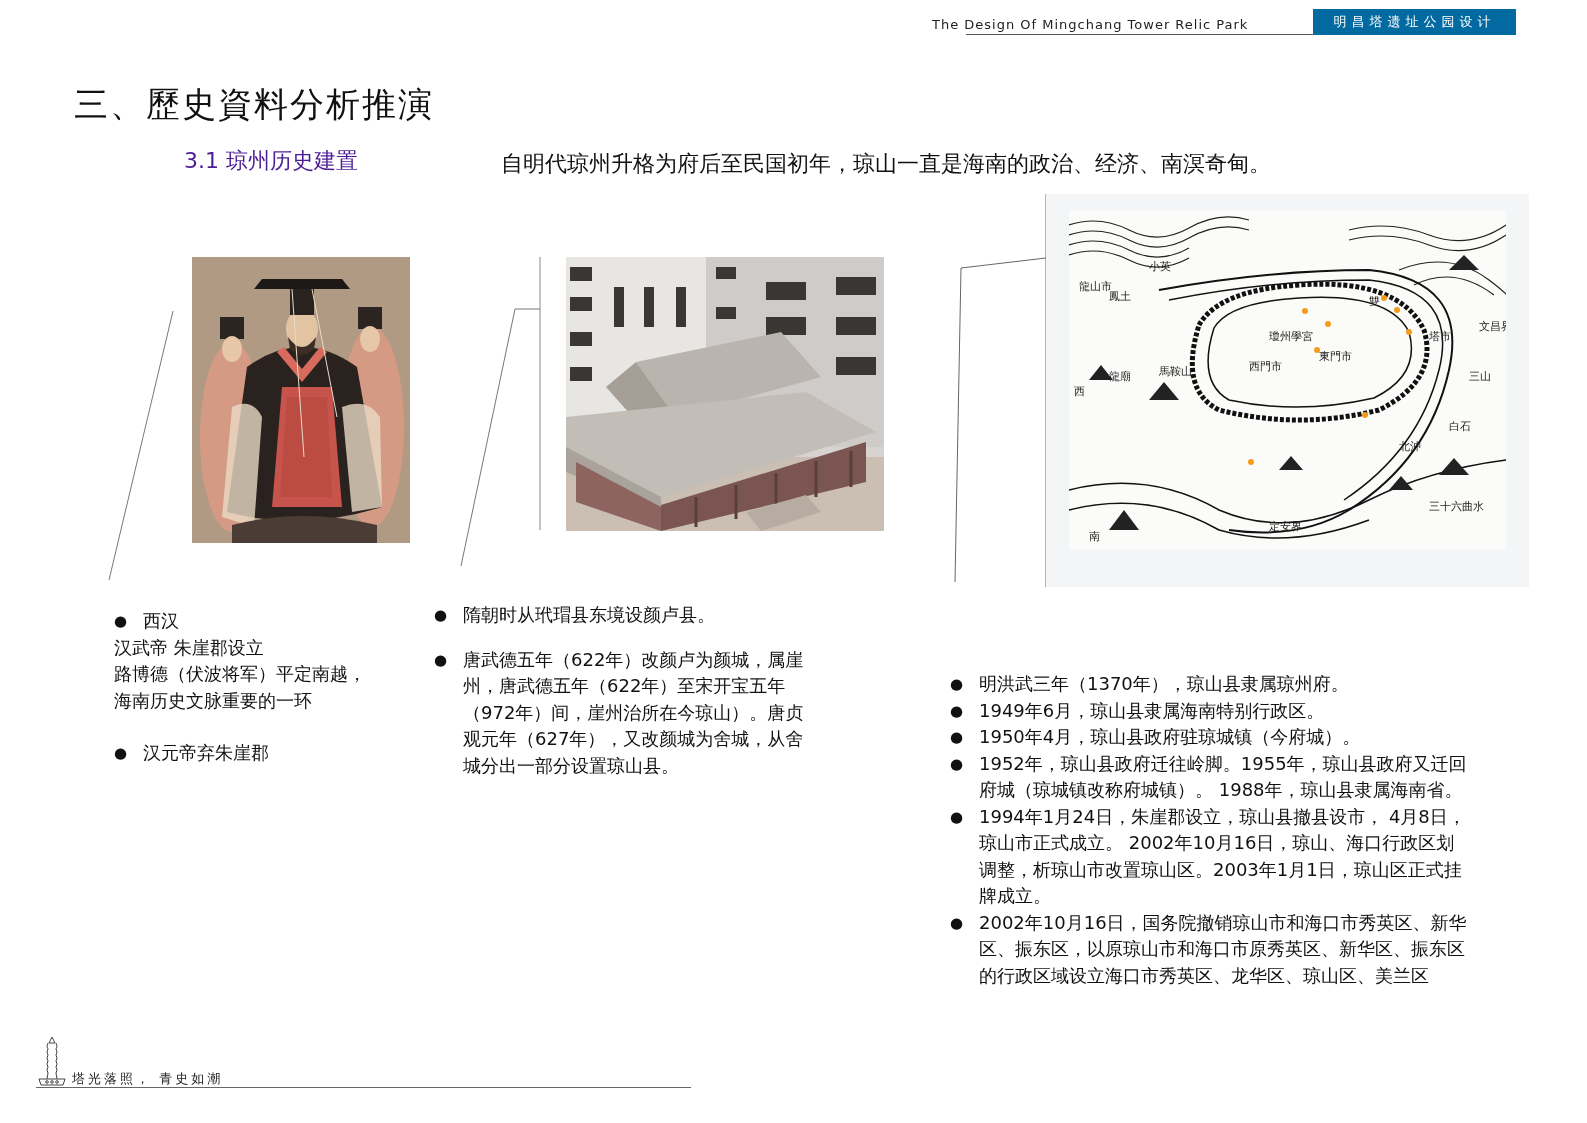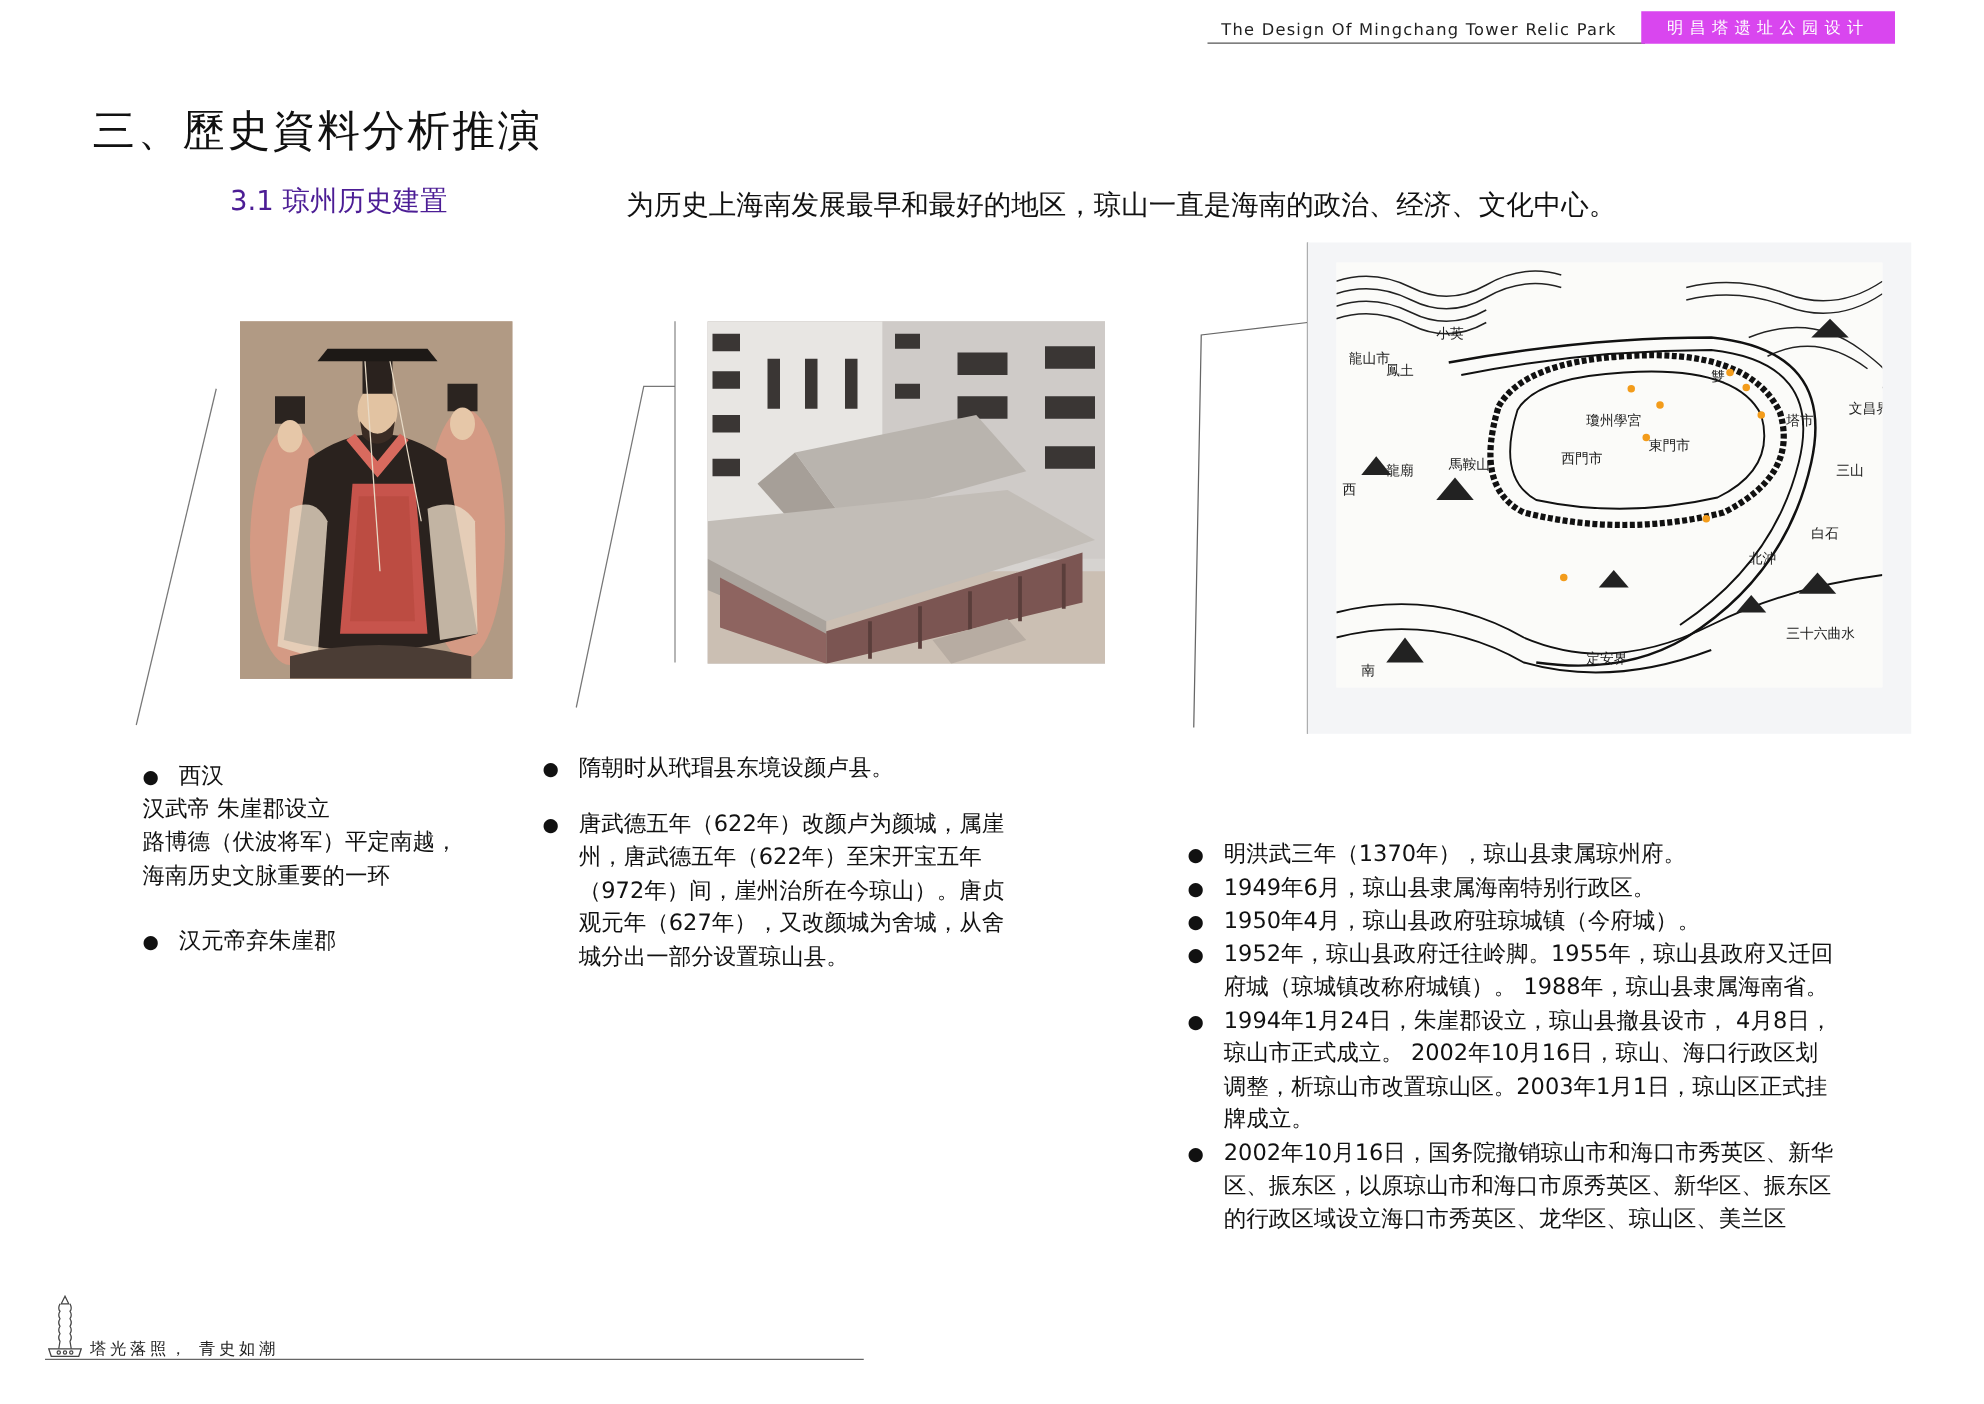--- a/index.html
+++ b/index.html
@@ -4,22 +4,22 @@
 <style>
   html, body { margin: 0; padding: 0; background: #ffffff; }
   body {
     width: 1587px; height: 1123px; position: relative; overflow: hidden;
     font-family: "DejaVu Sans", "Liberation Sans", sans-serif; color: #111;
   }
   .abs { position: absolute; }
 
   
   .header-rule { left: 966px; top: 34px; width: 350px; height: 1px; background: #555; }
-  .header-en { left: 977px; top: 17px; font-size: 13px; letter-spacing: 1px; color: #222; font-family: "DejaVu Sans", sans-serif; white-space: nowrap; }
-  .header-badge { left: 1313px; top: 9px; width: 203px; height: 26px; background: #d946ef; color: #fff; font-size: 13px; letter-spacing: 5px; display: flex; align-items: center; justify-content: center; font-family: "DejaVu Sans", sans-serif; }
+  .header-en { left: 932px; top: 17px; font-size: 13px; letter-spacing: 1px; color: #222; font-family: "DejaVu Sans", sans-serif; white-space: nowrap; }
+  .header-badge { left: 1313px; top: 9px; width: 203px; height: 26px; background: #0369a1; color: #fff; font-size: 13px; letter-spacing: 5px; display: flex; align-items: center; justify-content: center; font-family: "DejaVu Sans", sans-serif; }
 
   
   .page-title { left: 74px; top: 82px; font-size: 34px; font-family: "DejaVu Serif", "Liberation Serif", serif; letter-spacing: 2px; color: #111; white-space: nowrap; }
   .section-title { left: 184px; top: 146px; font-size: 22px; white-space: nowrap; color: #4c1d95; }
   .summary { left: 501px; top: 149px; font-size: 22px; white-space: nowrap; color: #111; }
 
   
   .img-box { overflow: hidden; }
   .img-emperor { left: 192px; top: 257px; width: 218px; height: 286px; background: linear-gradient(180deg,#b59d86 0%,#a88d76 40%,#9a7c66 100%); }
   .img-hall { left: 566px; top: 257px; width: 318px; height: 274px; background: #cfcac6; }
@@ -54,21 +54,21 @@
   <polyline points="1046,194 1046,587" fill="none" stroke="#666" stroke-width="1"></polyline>
   <polyline points="1046,258 961,268 955,582" fill="none" stroke="#666" stroke-width="1"></polyline>
 </svg>
 
 <div class="abs header-rule"></div>
 <div class="abs header-en">The Design Of Mingchang Tower Relic Park</div>
 <div class="abs header-badge">明昌塔遗址公园设计</div>
 
 <div class="abs page-title">三、歷史資料分析推演</div>
 <div class="abs section-title">3.1 琼州历史建置</div>
-<div class="abs summary">为历史上海南发展最早和最好的地区，琼山一直是海南的政治、经济、文化中心。</div>
+<div class="abs summary">自明代琼州升格为府后至民国初年，琼山一直是海南的政治、经济、南溟奇甸。</div>
 
 <div class="abs img-box img-emperor">
   <svg width="218" height="286" viewBox="0 0 218 286">
     <rect x="0" y="0" width="218" height="286" fill="#b19a84"></rect>
 
     <ellipse cx="40" cy="180" rx="32" ry="95" fill="#d49a84"></ellipse>
     <rect x="28" y="60" width="24" height="22" fill="#2b2420"></rect>
     <ellipse cx="40" cy="92" rx="10" ry="13" fill="#e6c7a8"></ellipse>
 
     <ellipse cx="180" cy="170" rx="32" ry="100" fill="#d49a84"></ellipse>

